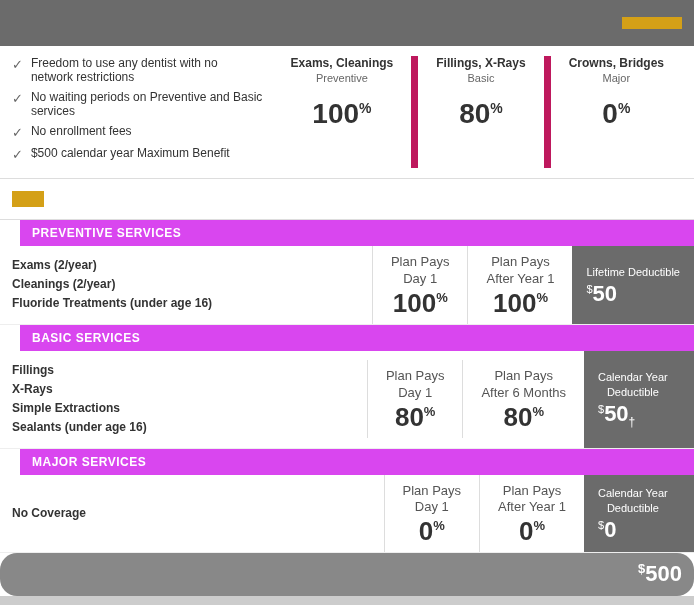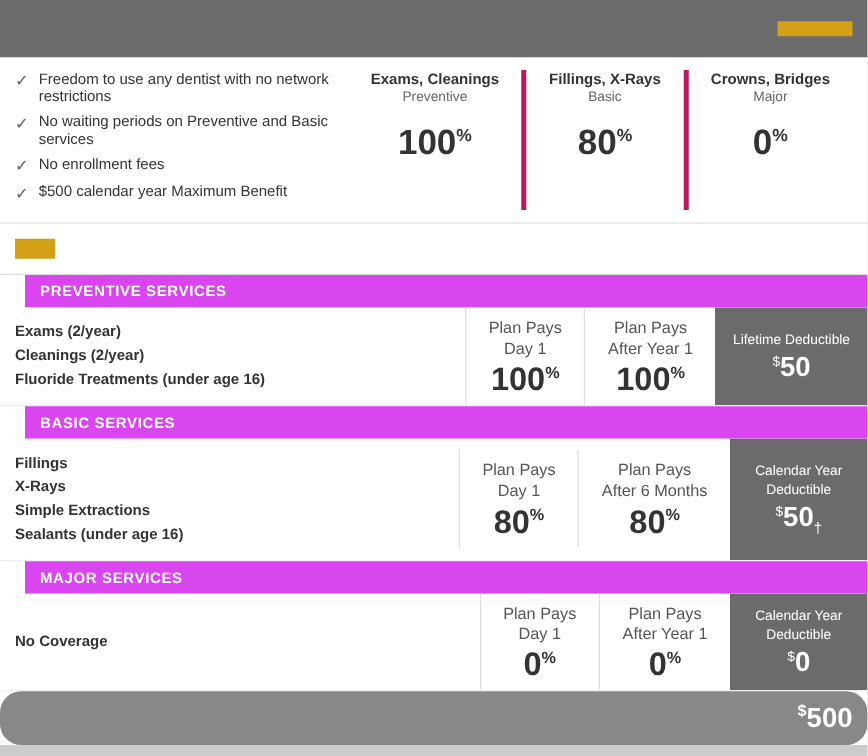--- a/index.html
+++ b/index.html
@@ -11,21 +11,21 @@
     .header { background: #6b6b6b; color: #fff; display: flex; justify-content: space-between; align-items: center; padding: 0 12px; height: 46px; }
     .header-title { font-size: 17px; font-weight: bold; color: #fff; }
     .close-btn { background: #d4a017; color: #fff; font-size: 10px; font-weight: bold; text-align: center; padding: 6px 8px; cursor: pointer; line-height: 1.3; border: none; min-width: 60px; }
 
     
     .top-info { display: flex; padding: 10px 12px 10px 12px; border-bottom: 1px solid #ddd; background: #fff; }
     .top-features { flex: 1; padding-right: 10px; }
     .feature-item { display: flex; align-items: flex-start; margin-bottom: 6px; font-size: 12px; color: #333; }
     .check-icon { color: #666; margin-right: 8px; font-size: 13px; flex-shrink: 0; margin-top: 1px; }
     .coverage-cols { display: flex; gap: 0; }
-    .coverage-col { text-align: center; padding: 0 18px; border-left: 4px solid #be185d; }
+    .coverage-col { text-align: center; padding: 0 18px; border-left: 7px solid #be185d; }
     .coverage-col:first-child { border-left: none; }
     .coverage-label { font-size: 12px; font-weight: bold; color: #333; line-height: 1.3; }
     .coverage-sublabel { font-size: 11px; color: #666; margin-bottom: 16px; }
     .coverage-pct { font-size: 28px; font-weight: bold; color: #333; line-height: 1; }
     .coverage-pct sup { font-size: 14px; }
 
     
     .show-plans-area { display: flex; align-items: center; padding: 12px; border-bottom: 1px solid #ddd; background: #fff; gap: 14px; }
     .show-plans-btn { background: #d4a017; color: #fff; font-weight: bold; font-size: 13px; padding: 8px 16px; border: none; cursor: pointer; }
     .add-vision { font-size: 14px; font-weight: bold; color: #333; }
@@ -35,21 +35,21 @@
 
     
     .service-row { display: flex; align-items: stretch; background: #fff; border-bottom: 1px solid #eee; min-height: 70px; }
     .service-names { flex: 1; padding: 10px 12px; display: flex; flex-direction: column; justify-content: center; border-radius: 32px; }
     .service-name { font-size: 12px; font-weight: bold; color: #333; line-height: 1.6; }
     .service-cols { display: flex; align-items: center; }
     .plan-col { text-align: center; padding: 8px 18px; border-left: 1px solid #ddd; min-width: 90px; display: flex; flex-direction: column; align-items: center; justify-content: center; }
     .plan-col-label { font-size: 13px; color: #555; line-height: 1.3; margin-bottom: 2px; }
     .plan-col-pct { font-size: 26px; font-weight: bold; color: #333; line-height: 1; }
     .plan-col-pct sup { font-size: 13px; }
-    .deductible-box { background: #6b6b6b; color: #fff; text-align: center; padding: 10px 14px; min-width: 110px; display: flex; flex-direction: column; align-items: center; justify-content: center; font-size: 11px; line-height: 1.4; align-self: stretch; }
+    .deductible-box { background: #6b6b6b; color: #fff; text-align: center; padding: 10px 14px; min-width: 110px; display: flex; flex-direction: column; align-items: flex-start; justify-content: center; font-size: 11px; line-height: 1.4; align-self: stretch; }
     .deductible-label { font-size: 11px; line-height: 1.4; margin-bottom: 2px; }
     .deductible-amount { font-size: 22px; font-weight: bold; line-height: 1; }
     .deductible-amount sup { font-size: 11px; font-weight: normal; }
     .deductible-amount sub { font-size: 12px; font-weight: normal; }
 
     
     .max-benefit-row { background: #888; color: #ffffff; display: flex; justify-content: space-between; align-items: center; padding: 8px 12px; border-radius: 17px; }
     .max-benefit-label { font-size: 13px; font-weight: bold; letter-spacing: 0.5px; }
     .max-benefit-amount { font-size: 22px; font-weight: bold; }
     .max-benefit-amount sup { font-size: 13px; }

